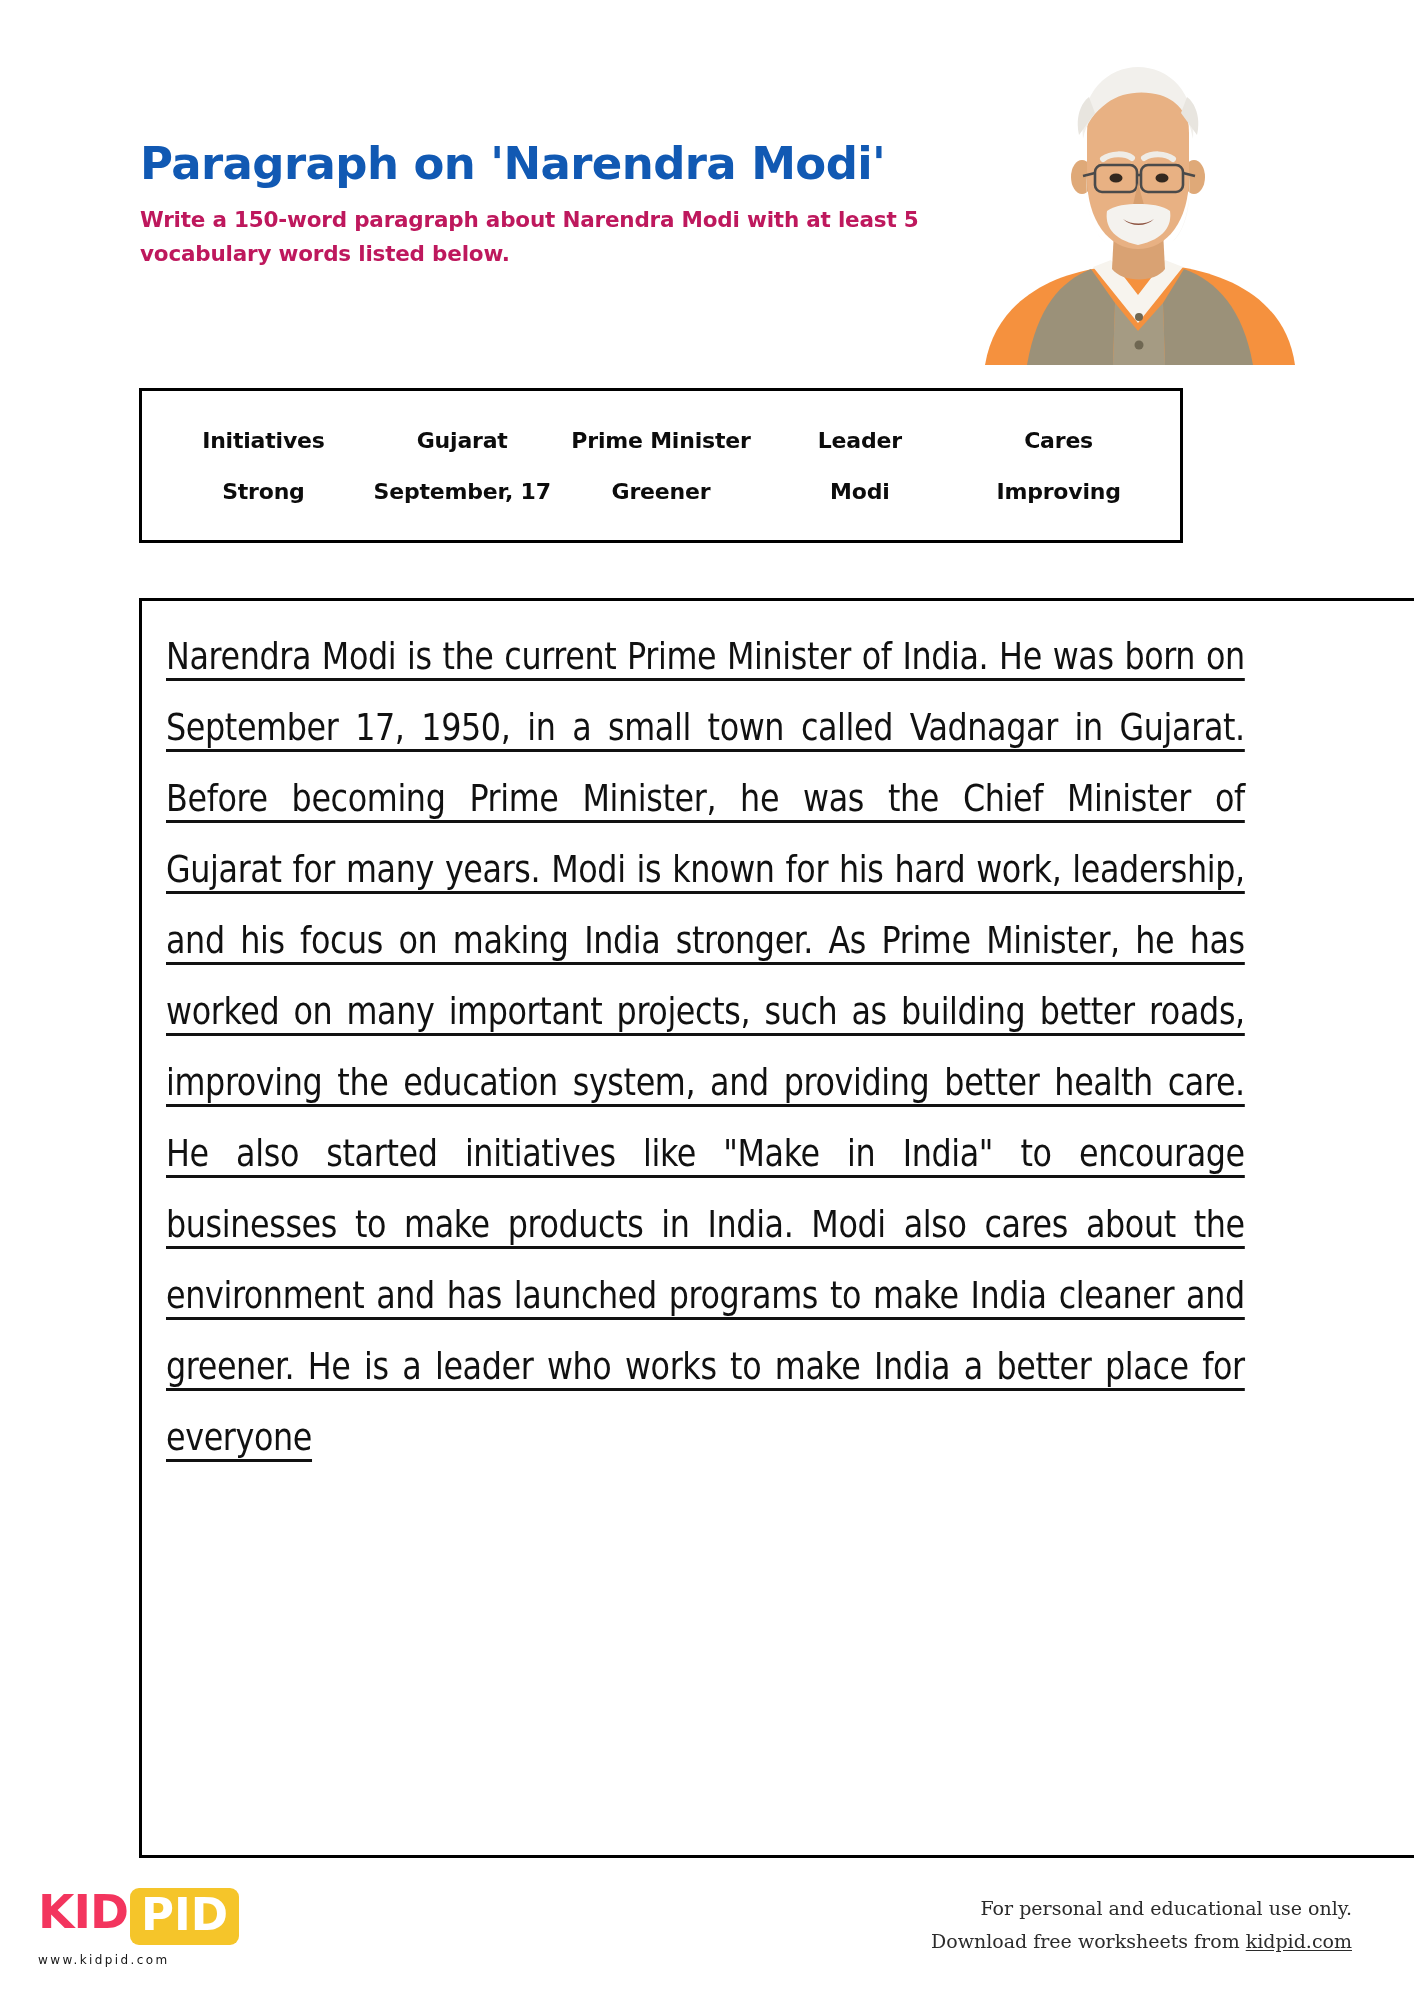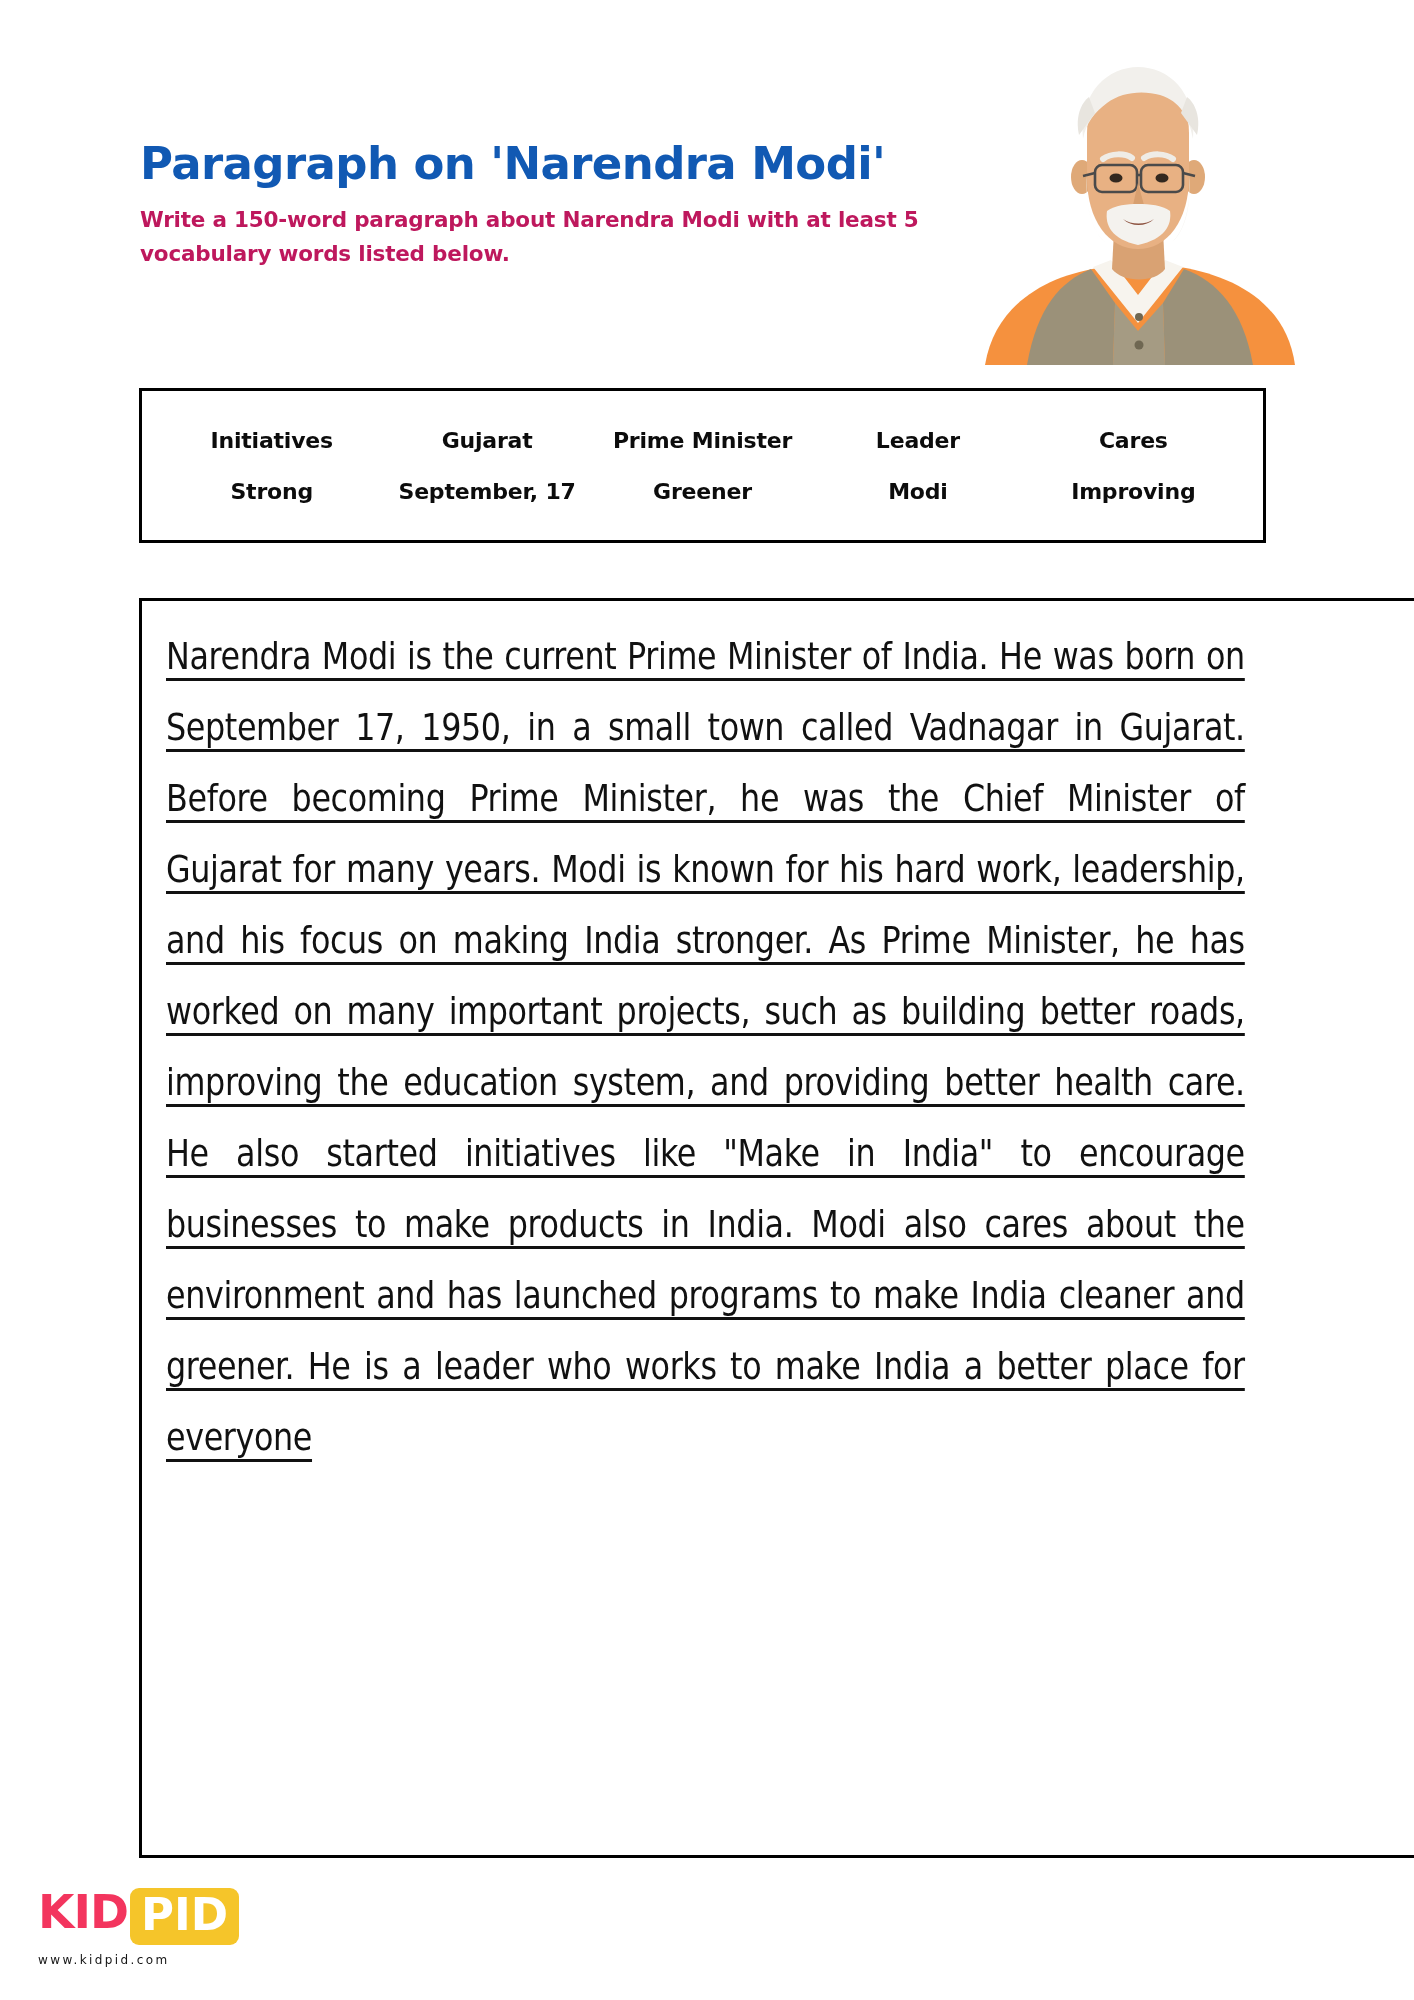--- a/index.html
+++ b/index.html
@@ -58,21 +58,21 @@
     height: 310px;
     overflow: hidden;
   }
   .photo-svg { display: block; width: 325px; height: 310px; }
 
   
   .vocab-box {
     position: absolute;
     left: 139px;
     top: 388px;
-    width: 1127px;
+    width: 1044px;
     height: 155px;
     border: 3px solid #000000;
     box-sizing: border-box;
     display: flex;
     flex-direction: column;
     justify-content: center;
   }
   .vocab-row {
     display: flex;
     width: 100%;
@@ -268,15 +268,19 @@
     <p class="answer-text">Narendra Modi is the current Prime Minister of India. He was born on September 17, 1950, in a small town called Vadnagar in Gujarat. Before becoming Prime Minister, he was the Chief Minister of Gujarat for many years. Modi is known for his hard work, leadership, and his focus on making India stronger. As Prime Minister, he has worked on many important projects, such as building better roads, improving the education system, and providing better health care. He also started initiatives like "Make in India" to encourage businesses to make products in India. Modi also cares about the environment and has launched programs to make India cleaner and greener. He is a leader who works to make India a better place for everyone</p>
   </div>
 
   <div class="footer">
     <div class="logo">
       <span class="logo-kid">KID</span>
       <span class="logo-pid">PID</span>
     </div>
     <div class="logo-url">www.kidpid.com</div>
 
+    <div class="footer-note">
+      <span class="line">For personal and educational use only.</span>
+      <span class="line"><span>Download free worksheets from </span><a class="footer-link" href="#">kidpid.com</a></span>
+    </div>
   </div>
 
 </div>
 
 </body></html>

